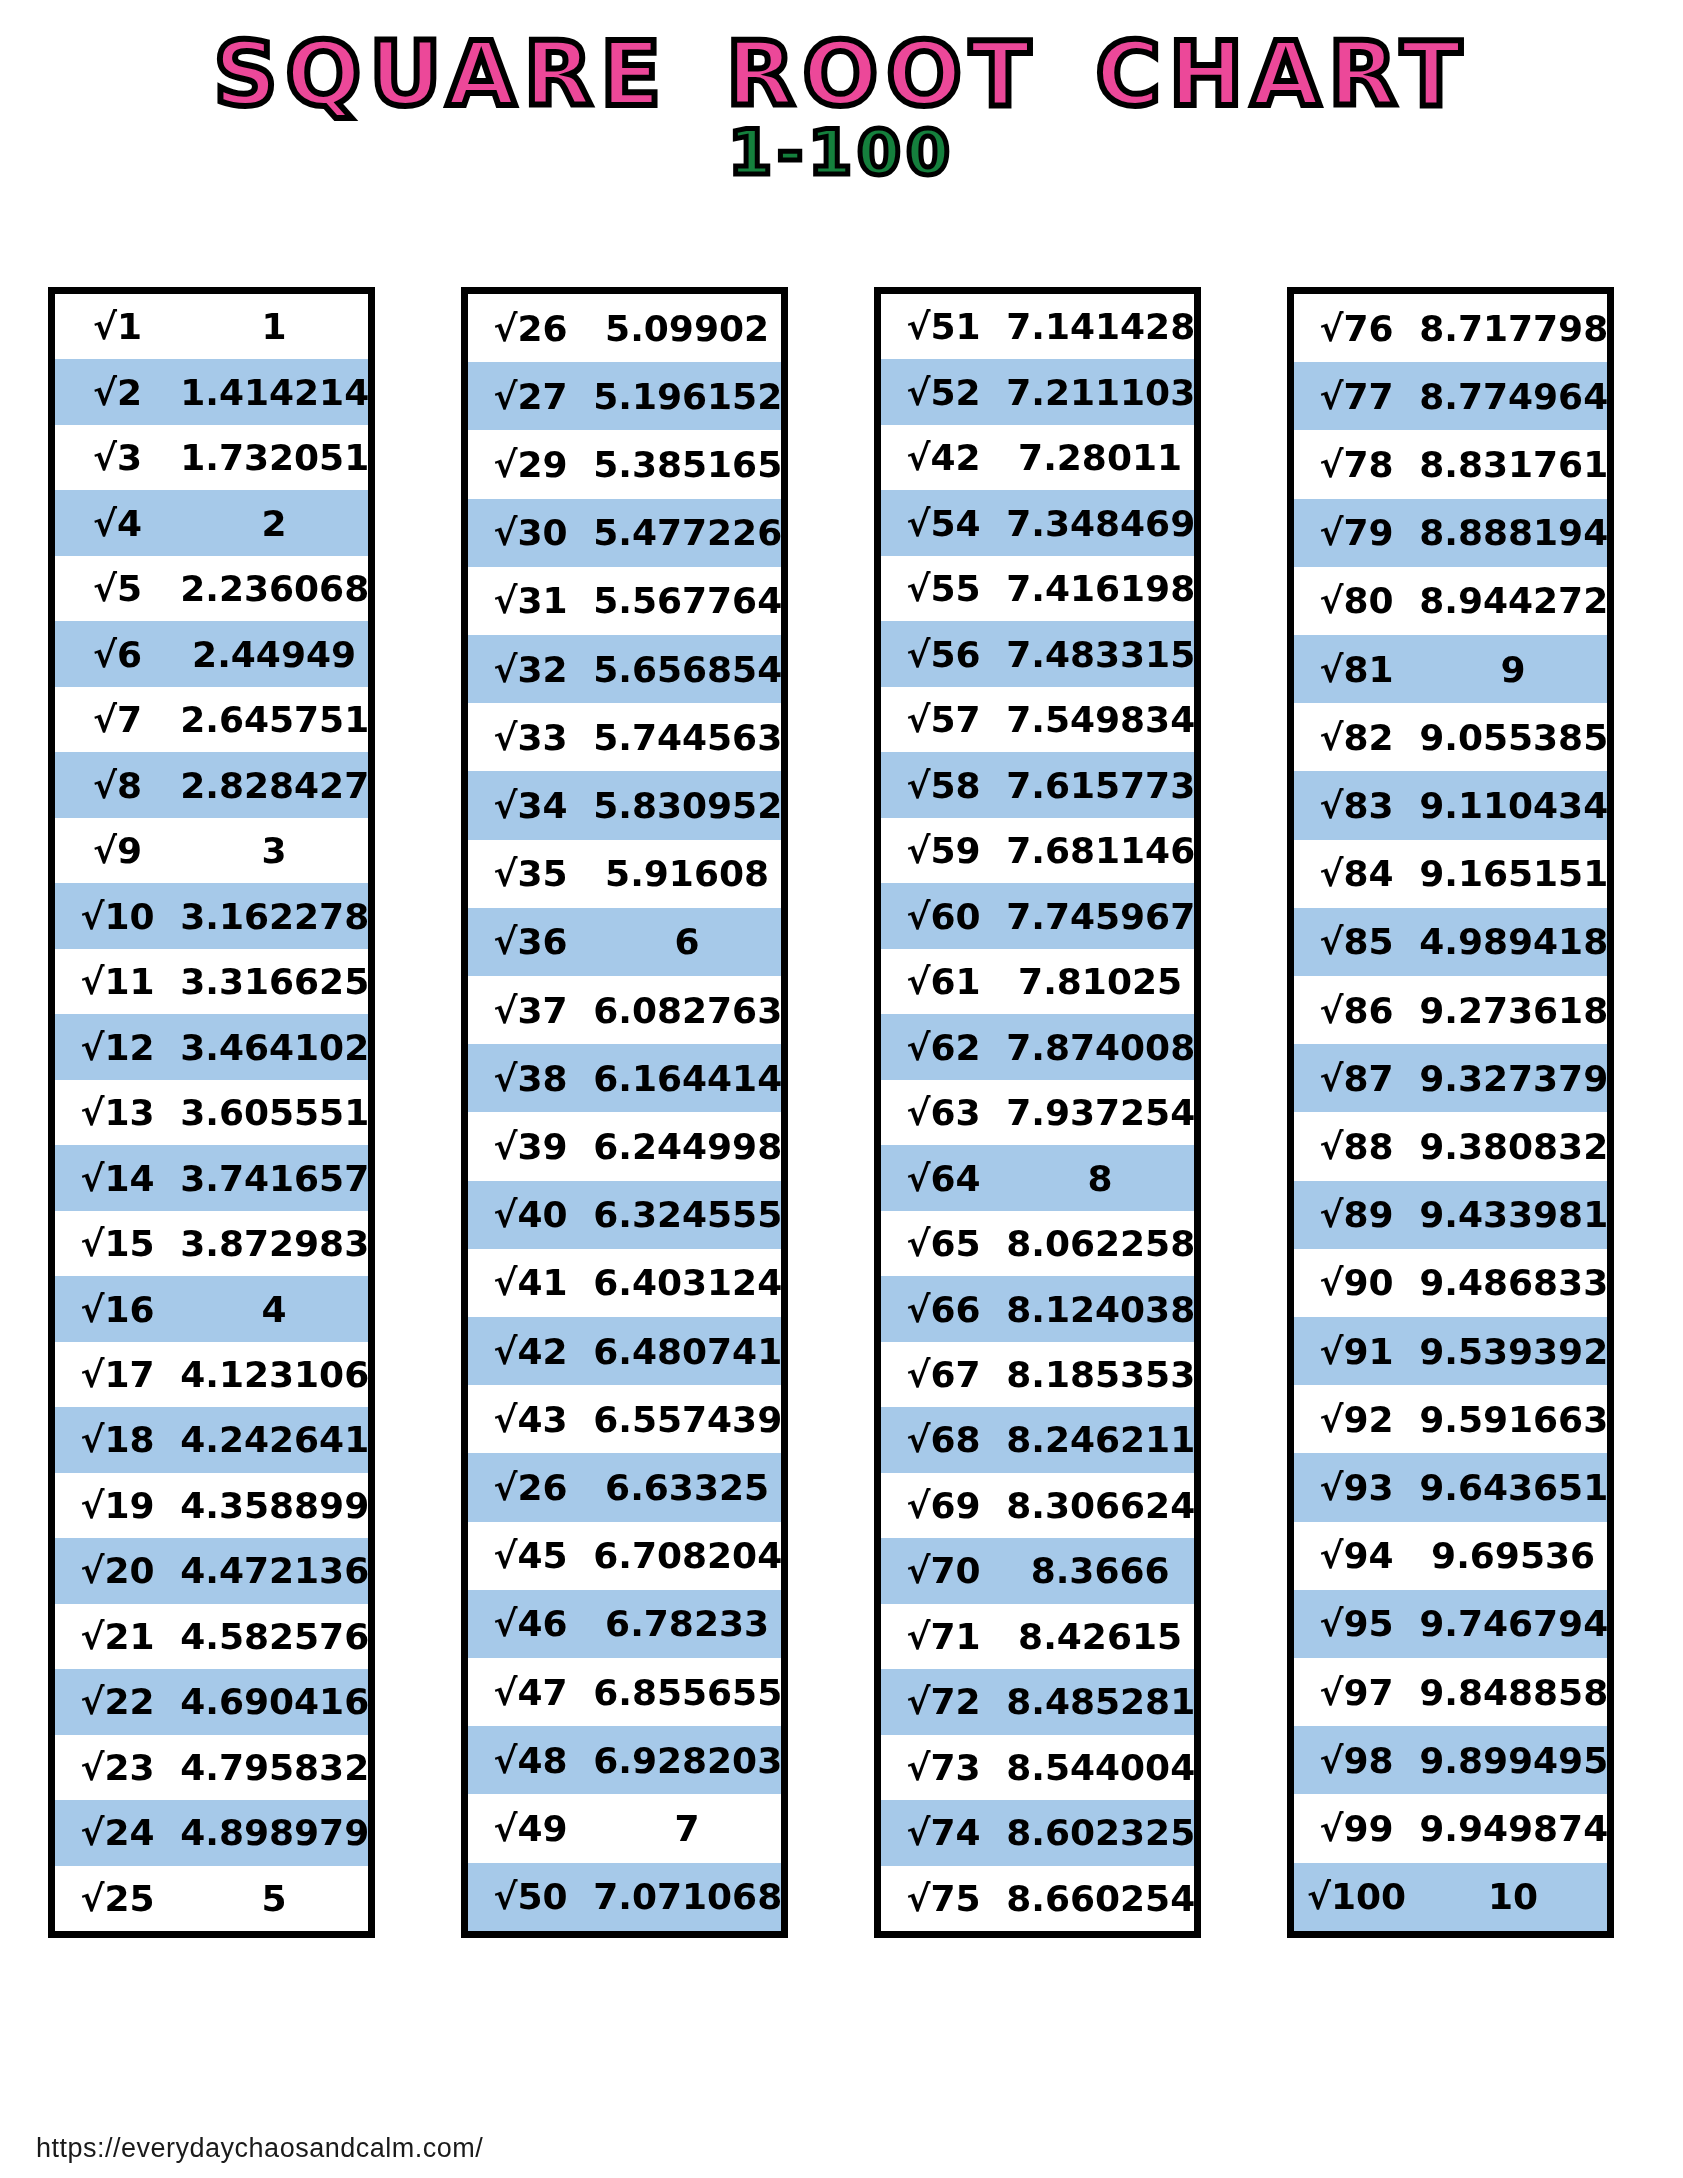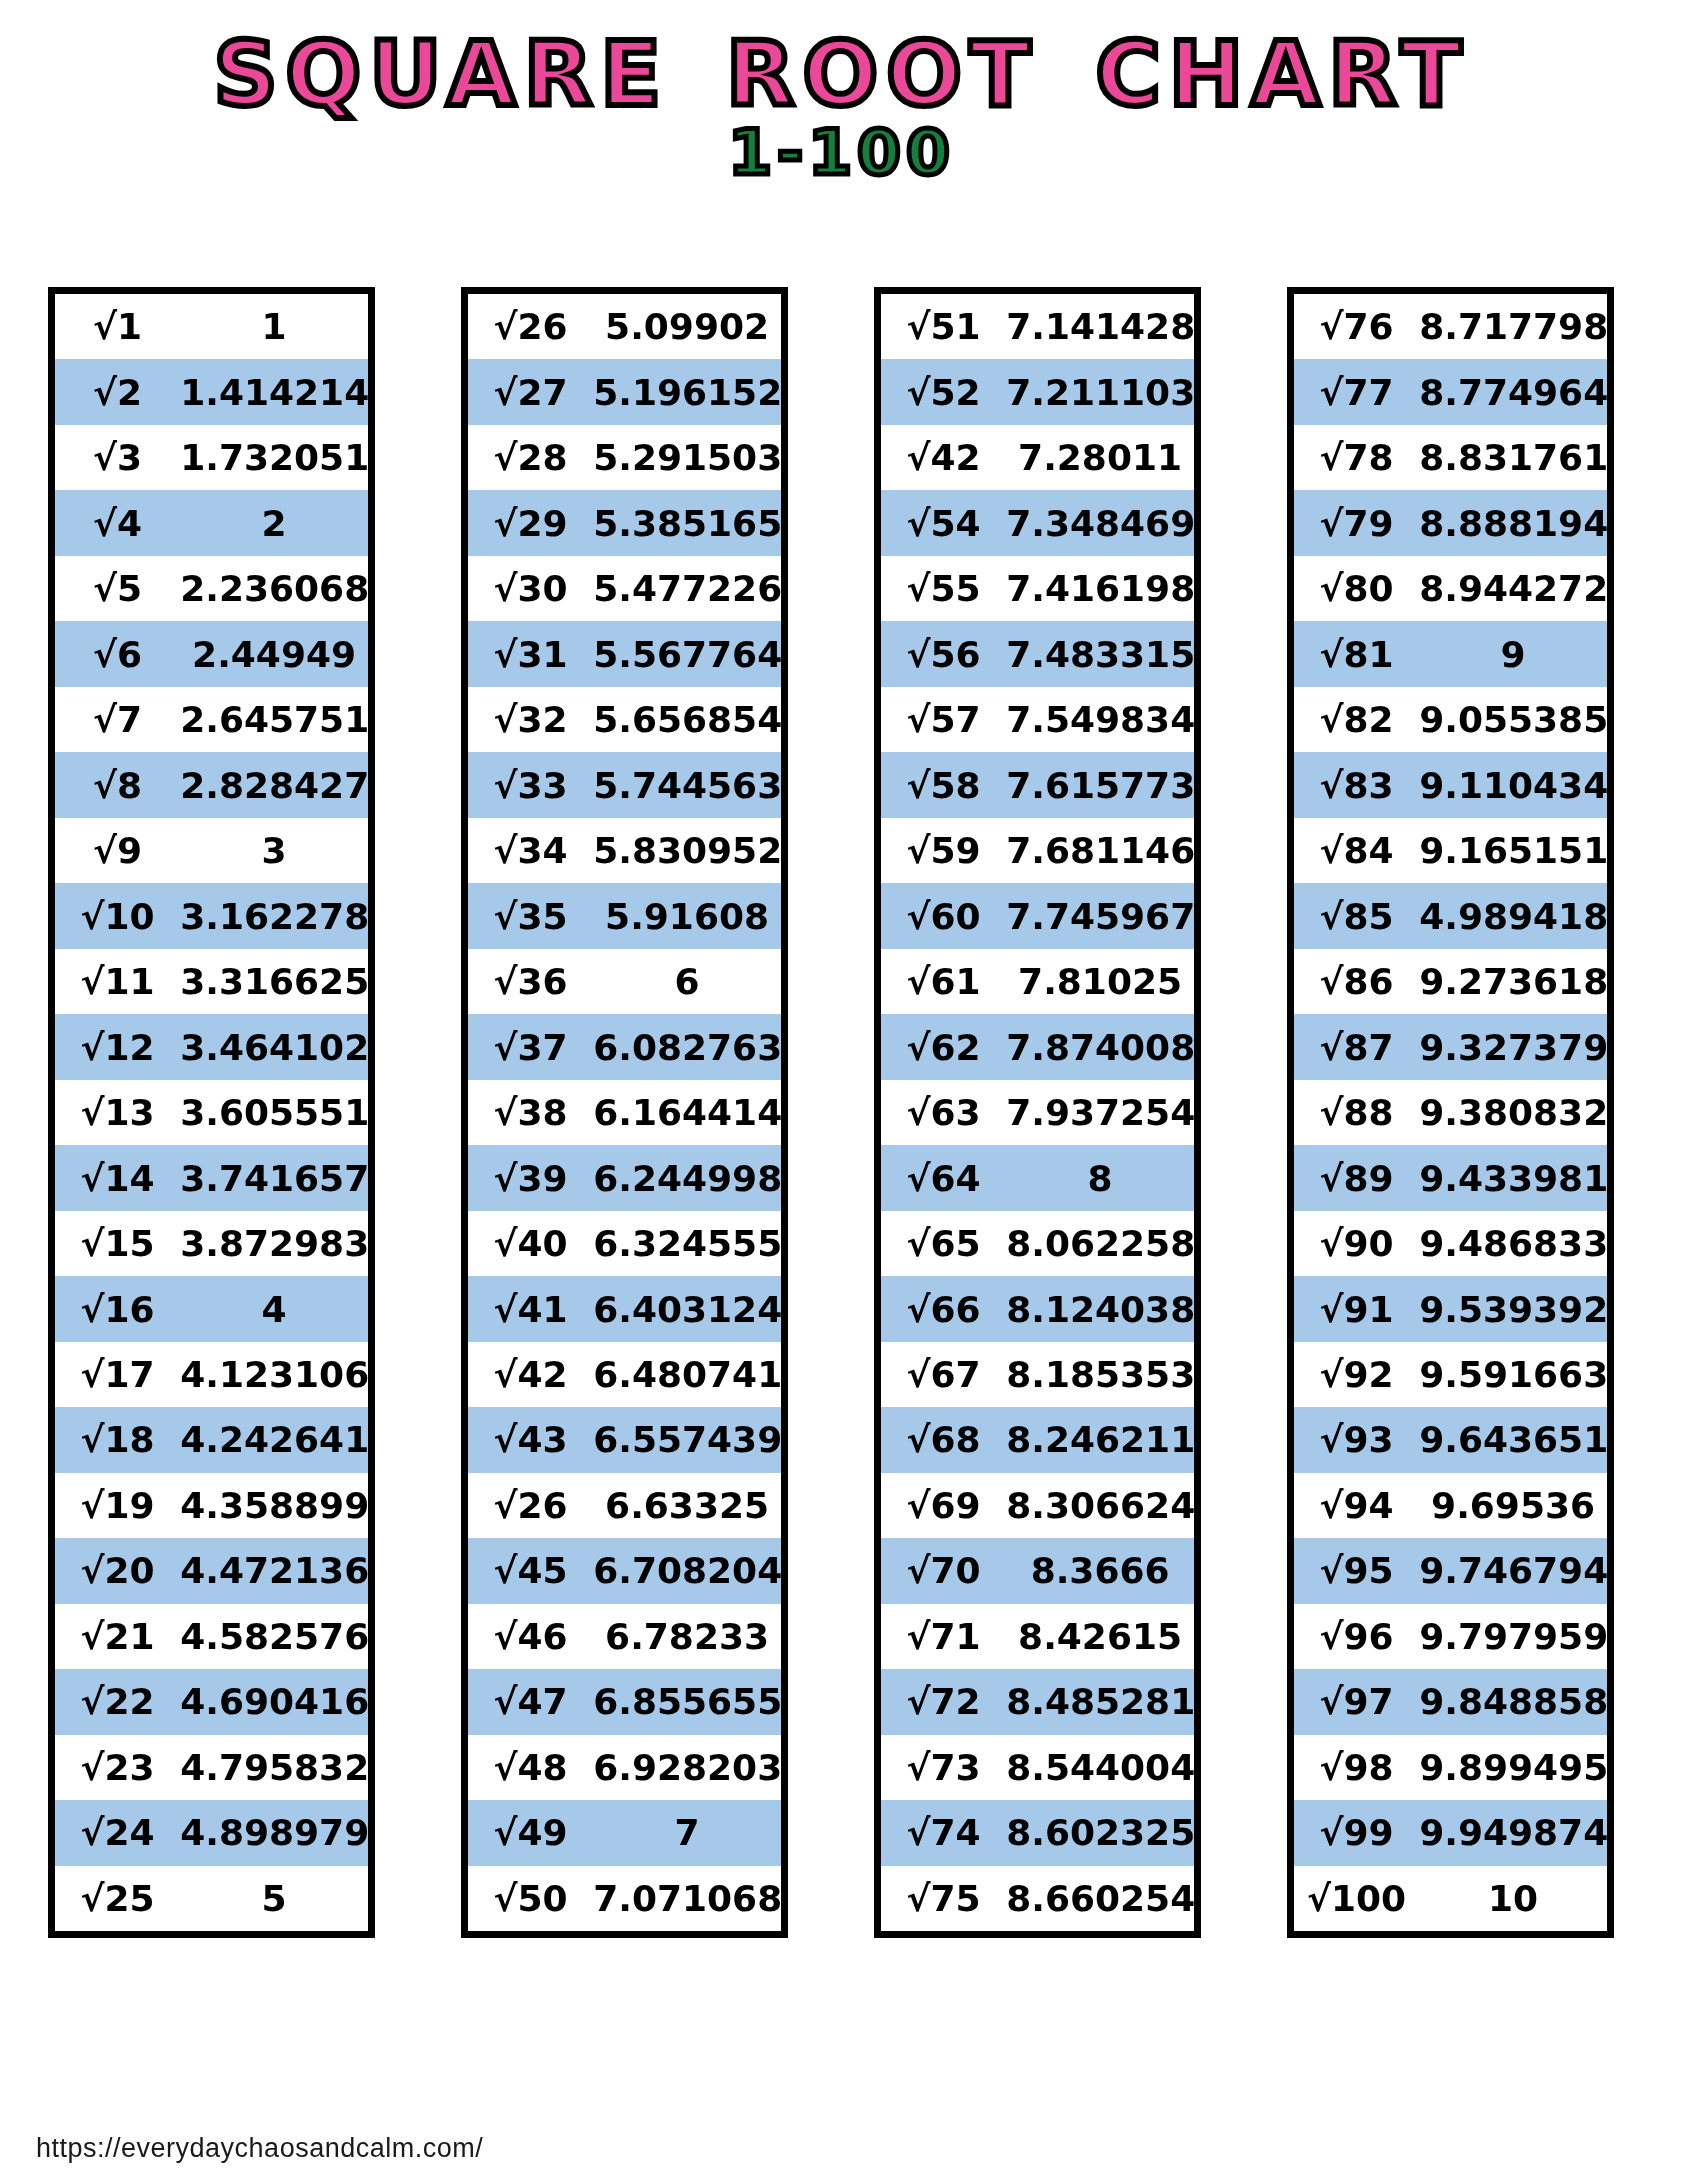--- a/index.html
+++ b/index.html
@@ -184,24 +184,20 @@
     <section class="root-table">
         <div class="row">
           <span class="cell-expr">√26</span>
           <span class="cell-value">5.09902</span>
         </div>
         <div class="row">
           <span class="cell-expr">√27</span>
           <span class="cell-value">5.196152</span>
         </div>
         <div class="row">
-          <span class="cell-expr">√28</span>
-          <span class="cell-value">5.291503</span>
-        </div>
-        <div class="row">
           <span class="cell-expr">√29</span>
           <span class="cell-value">5.385165</span>
         </div>
         <div class="row">
           <span class="cell-expr">√30</span>
           <span class="cell-value">5.477226</span>
         </div>
         <div class="row">
           <span class="cell-expr">√31</span>
           <span class="cell-value">5.567764</span>
@@ -458,24 +454,20 @@
           <span class="cell-expr">√93</span>
           <span class="cell-value">9.643651</span>
         </div>
         <div class="row">
           <span class="cell-expr">√94</span>
           <span class="cell-value">9.69536</span>
         </div>
         <div class="row">
           <span class="cell-expr">√95</span>
           <span class="cell-value">9.746794</span>
-        </div>
-        <div class="row">
-          <span class="cell-expr">√96</span>
-          <span class="cell-value">9.797959</span>
         </div>
         <div class="row">
           <span class="cell-expr">√97</span>
           <span class="cell-value">9.848858</span>
         </div>
         <div class="row">
           <span class="cell-expr">√98</span>
           <span class="cell-value">9.899495</span>
         </div>
         <div class="row">

